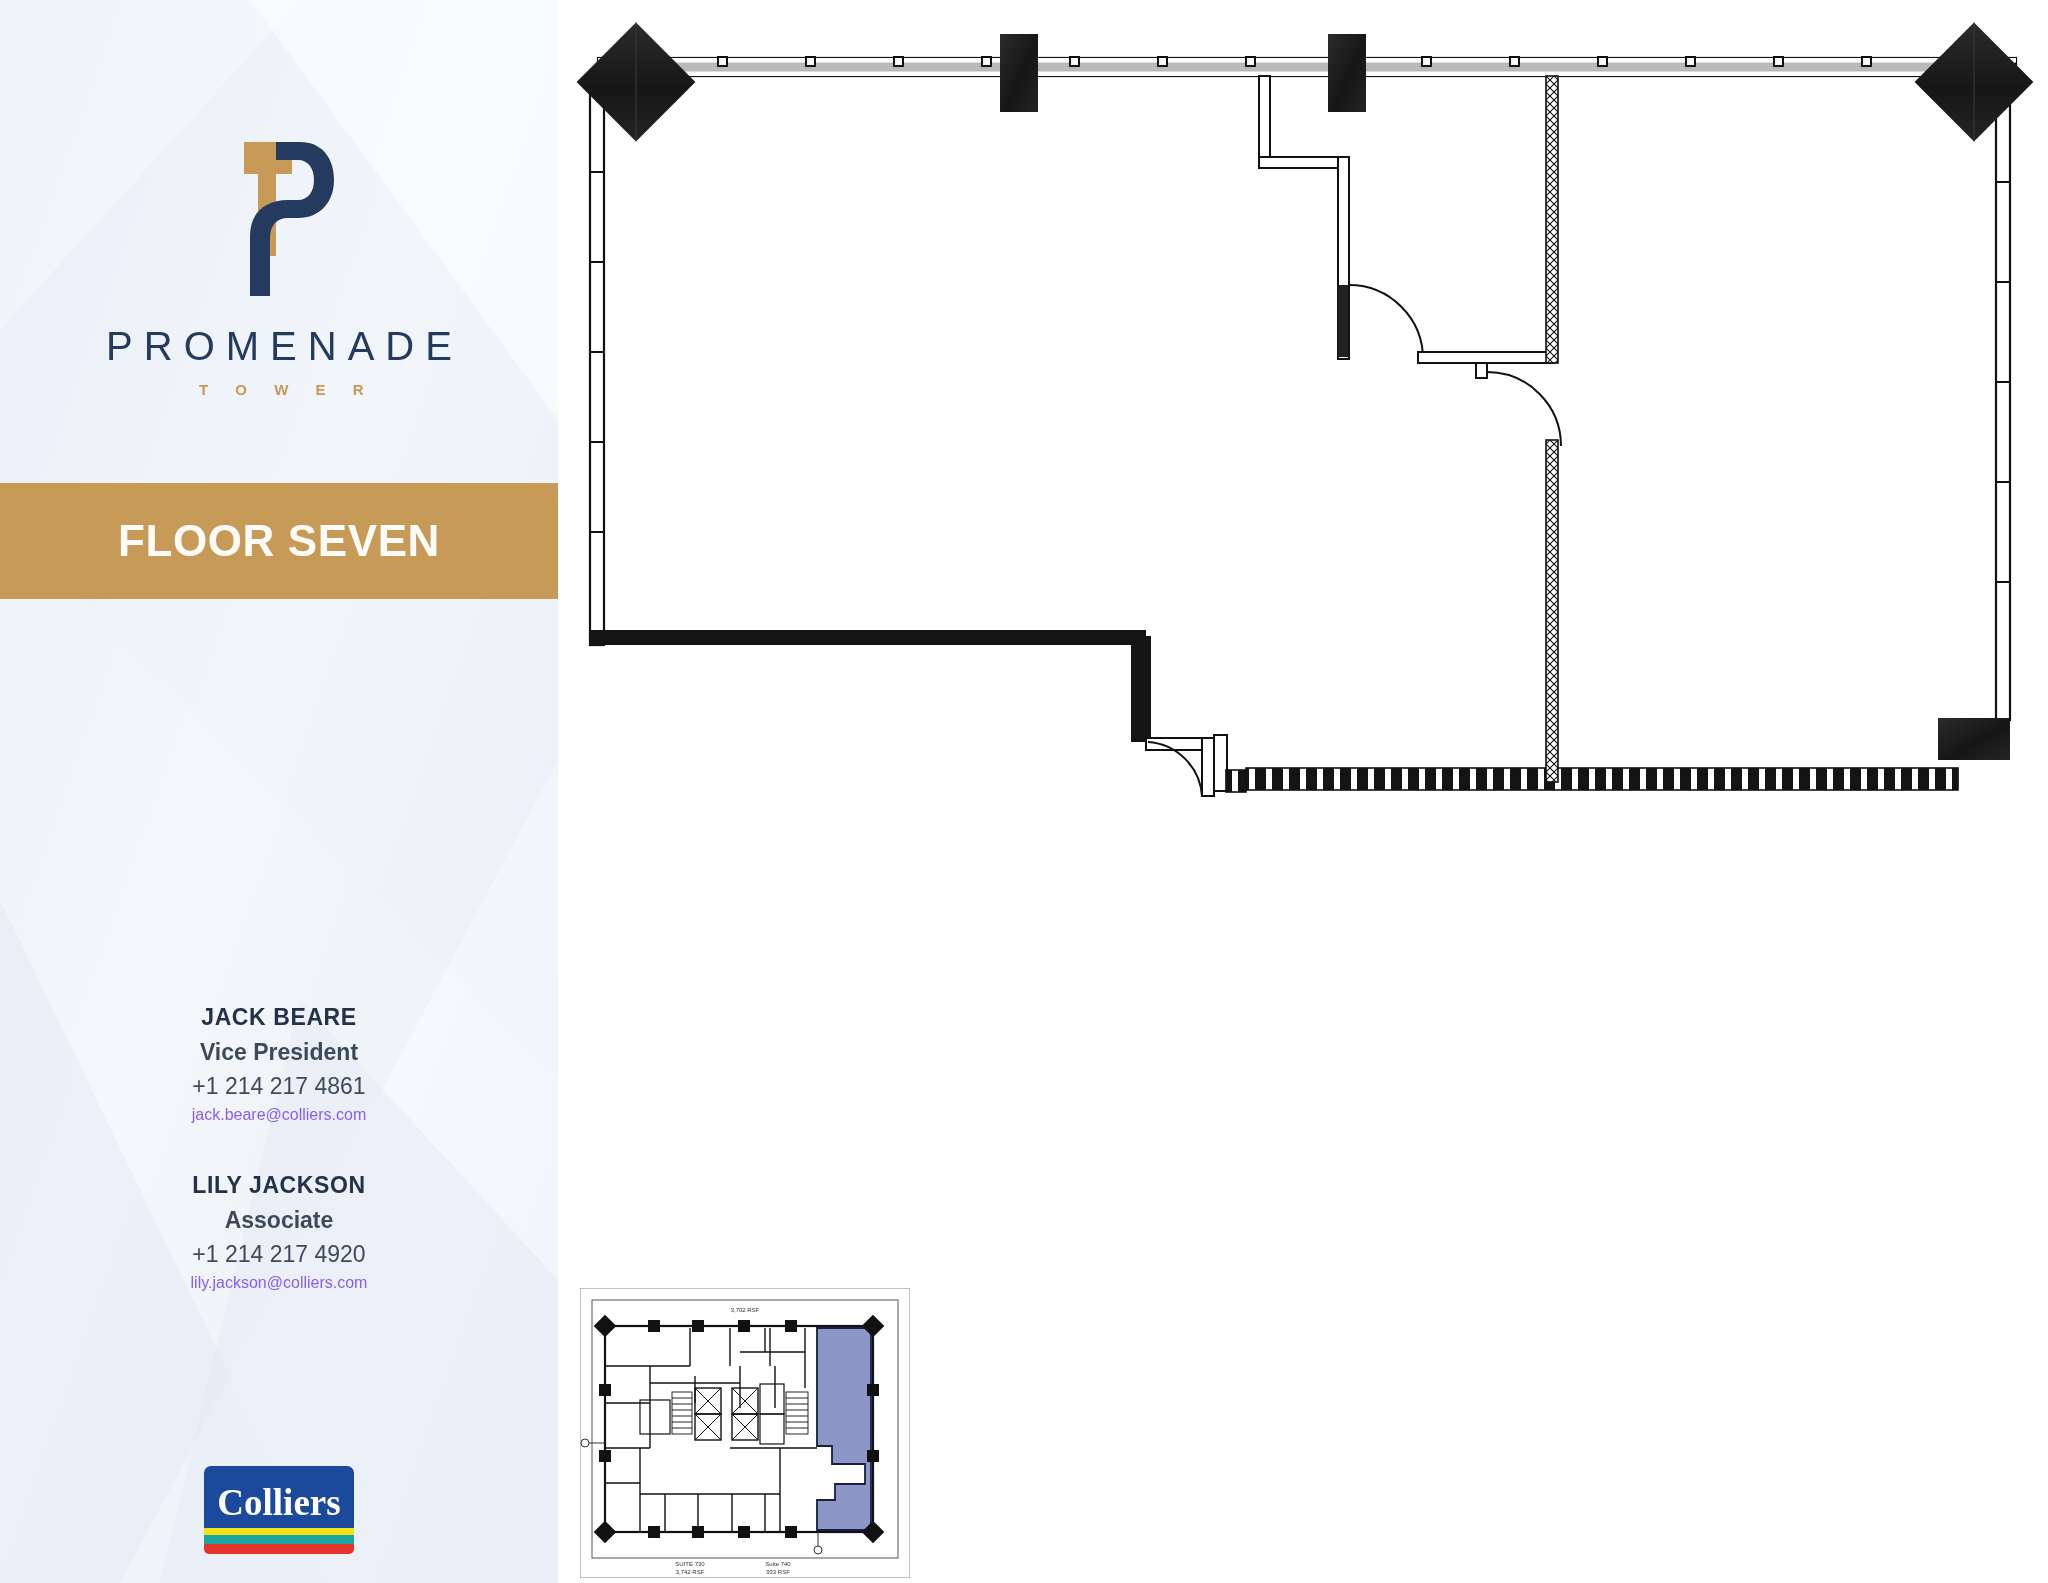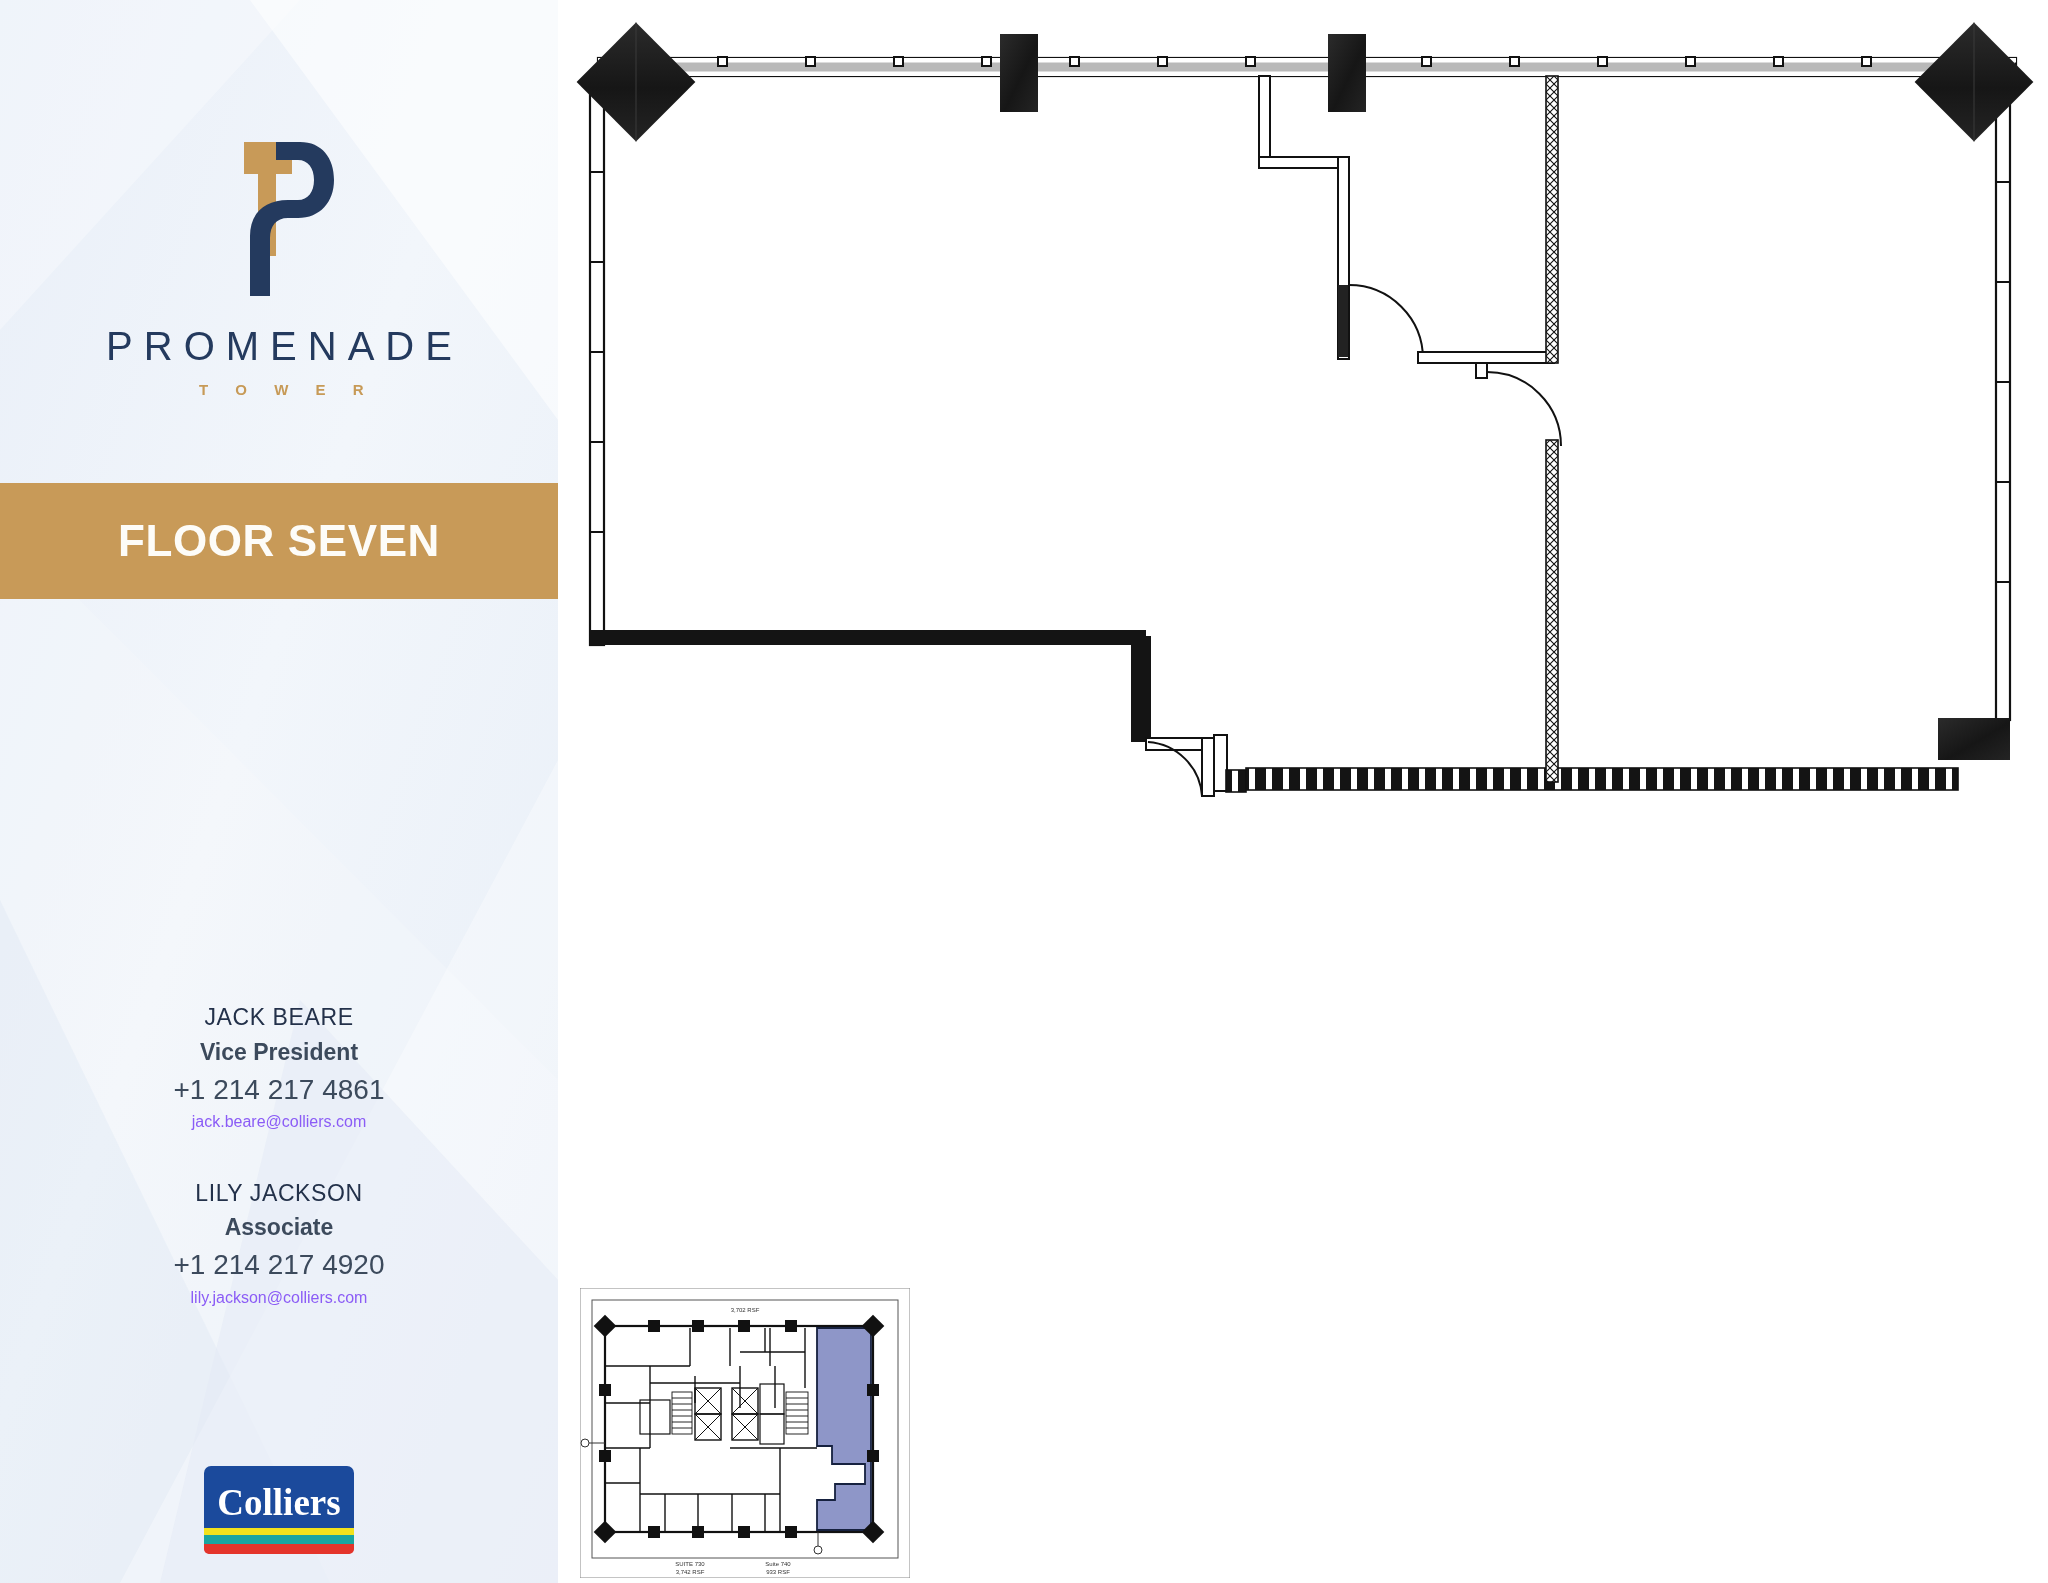--- a/index.html
+++ b/index.html
@@ -55,23 +55,23 @@
   .suite-info{position:absolute;left:0;top:595px;width:558px;text-align:center;}
   .suite-line{
     font-size:45px;color:#2b3a50;font-weight:300;line-height:1.42;
     letter-spacing:0.5px;
   }
 
   
   .contacts{position:absolute;left:0;top:1000px;width:558px;text-align:center;}
   .contact{margin-bottom:42px;}
   .contact:last-child{margin-bottom:0;}
-  .c-name{font-size:23px;font-weight:normal;color:#23314a;letter-spacing:0.6px;line-height:1.5;}
+  .c-name{font-size:23px;font-weight:bold;color:#23314a;letter-spacing:0.6px;line-height:1.5;}
   .c-title{font-size:23px;font-weight:700;color:#3c4a5c;line-height:1.48;}
-  .c-phone{font-size:28px;font-weight:300;color:#3c4a5c;line-height:1.48;}
+  .c-phone{font-size:23px;font-weight:300;color:#3c4a5c;line-height:1.48;}
   .c-email{font-size:16px;font-weight:300;color:#8b5cf6;line-height:1.48;}
 
   
   .colliers{position:absolute;left:50%;transform:translateX(-50%);top:1466px;}
   .colliers svg{display:block;}
 
   
   .main{position:relative;flex:1 1 auto;height:1583px;background:#ffffff;}
   .plan-wrap{position:absolute;left:0;top:0;width:1490px;height:1583px;}
   .plan-wrap svg{display:block;}

